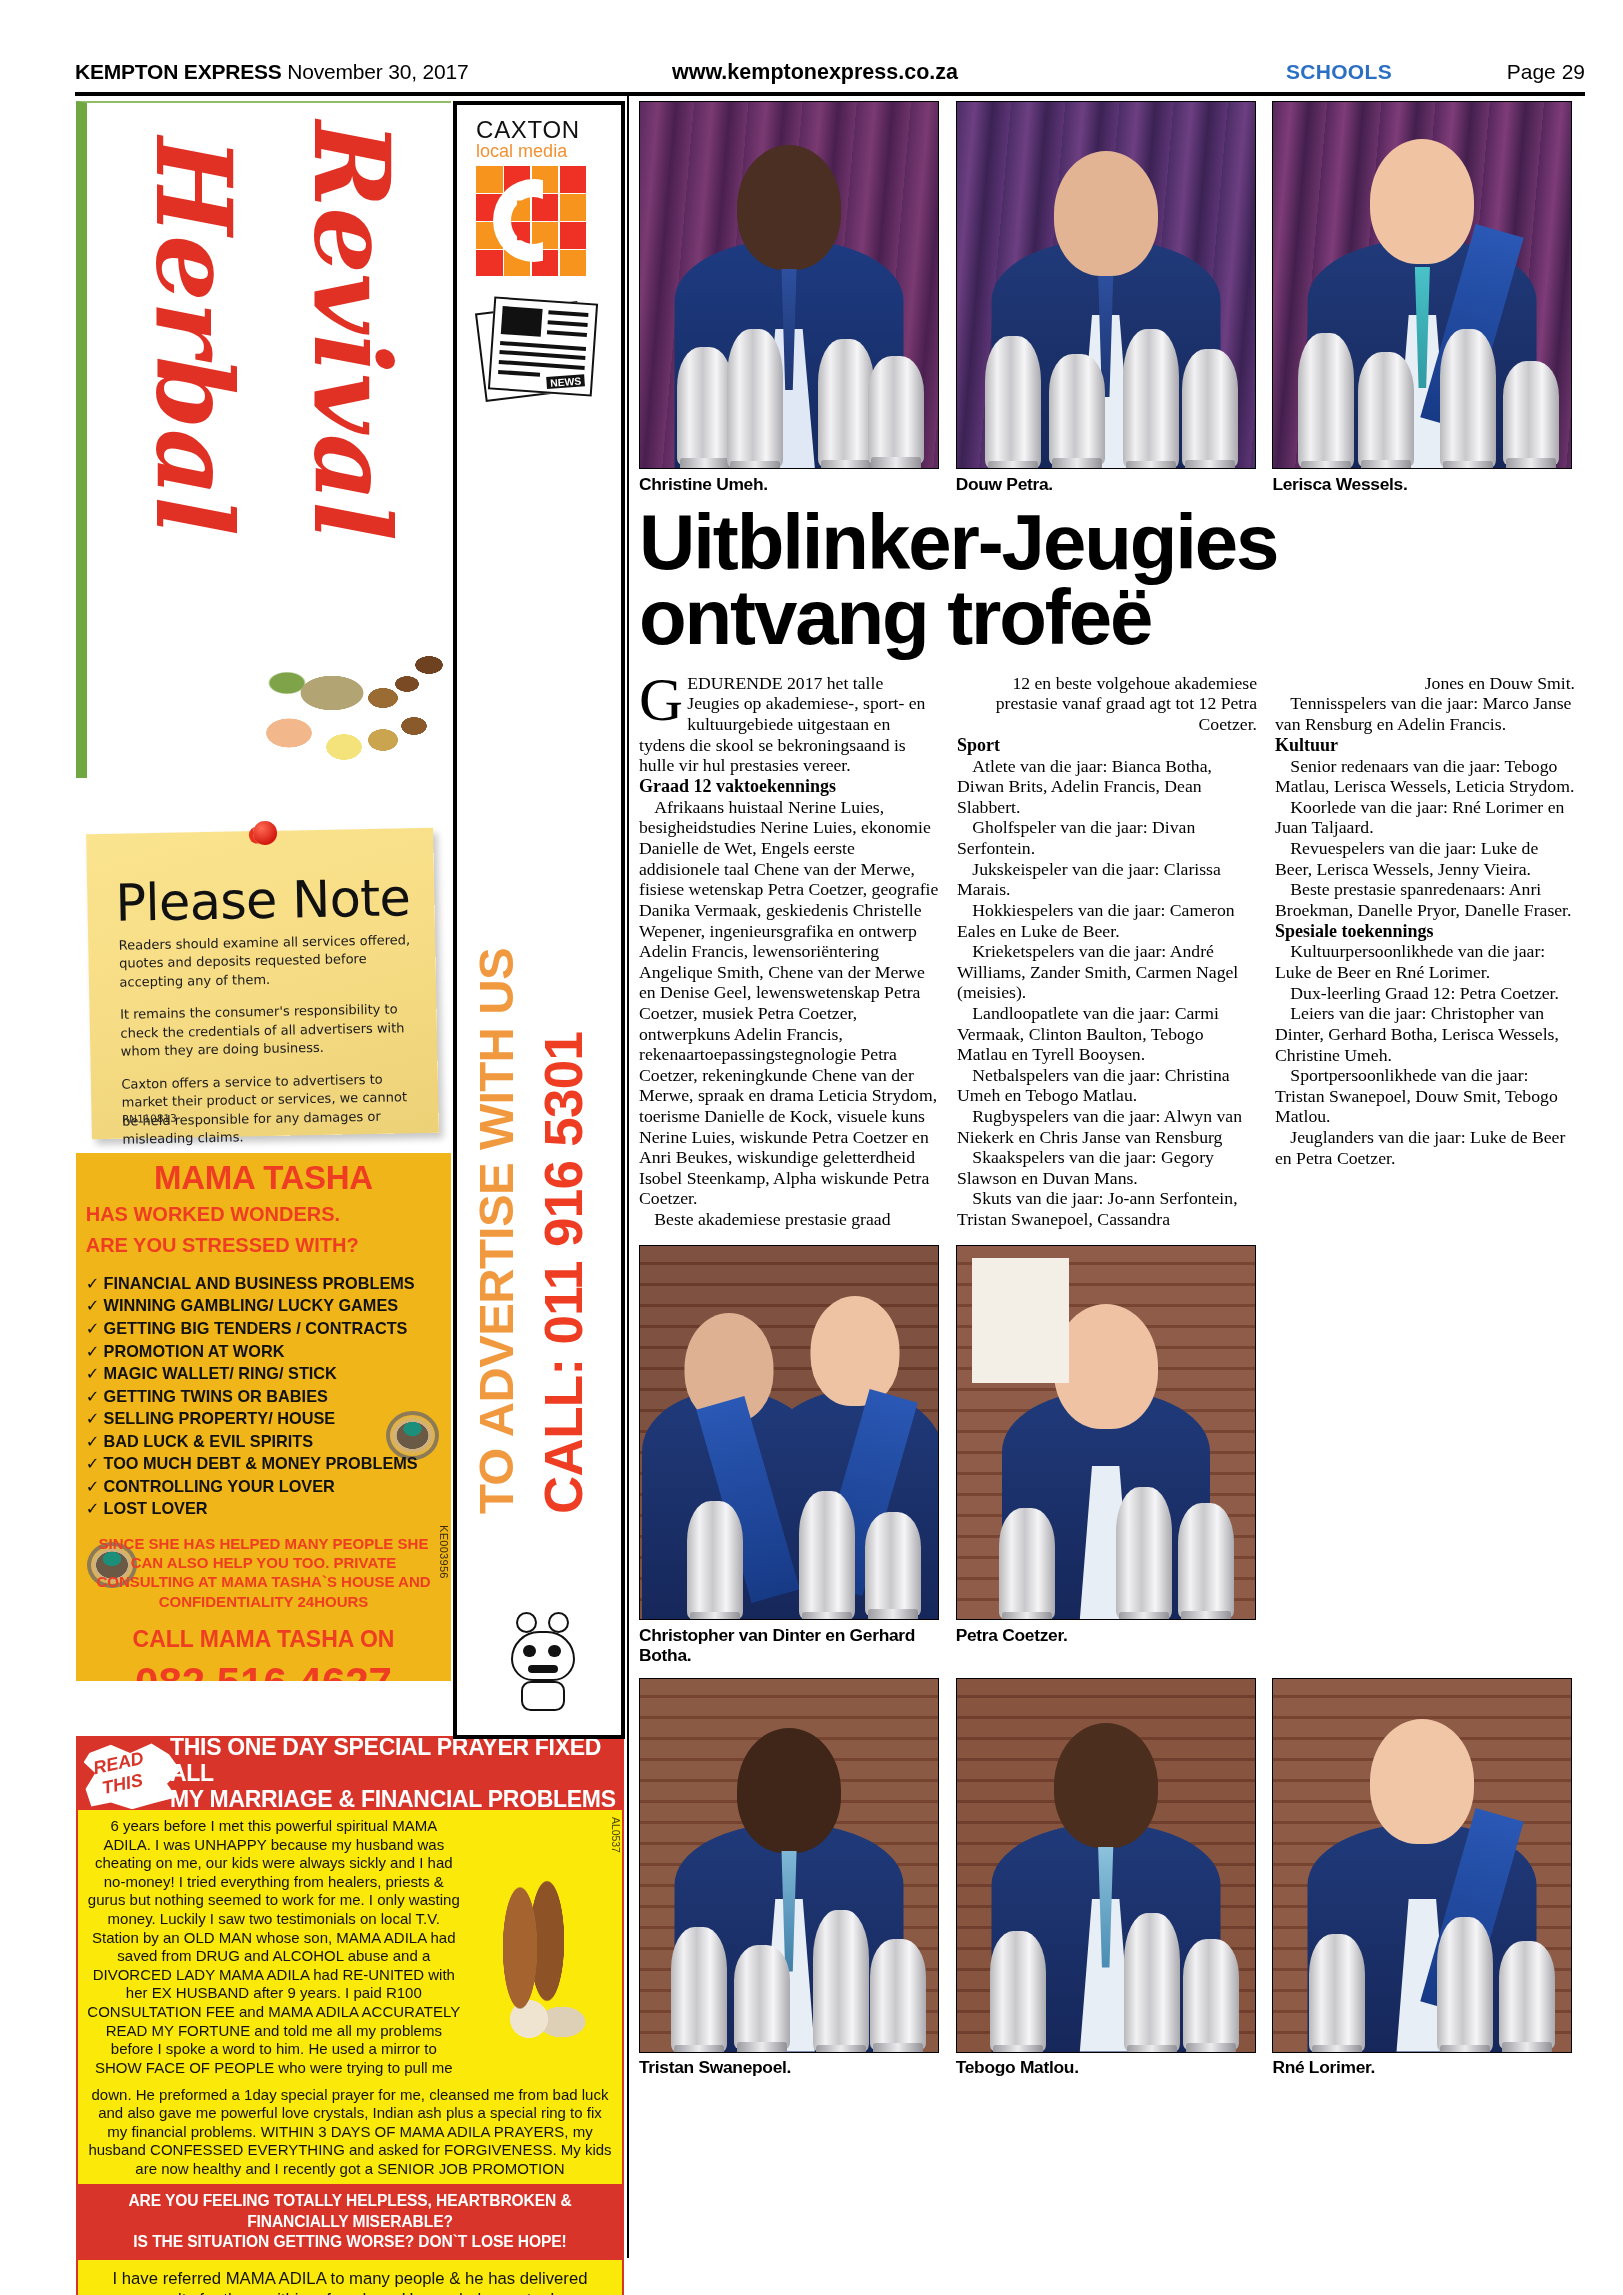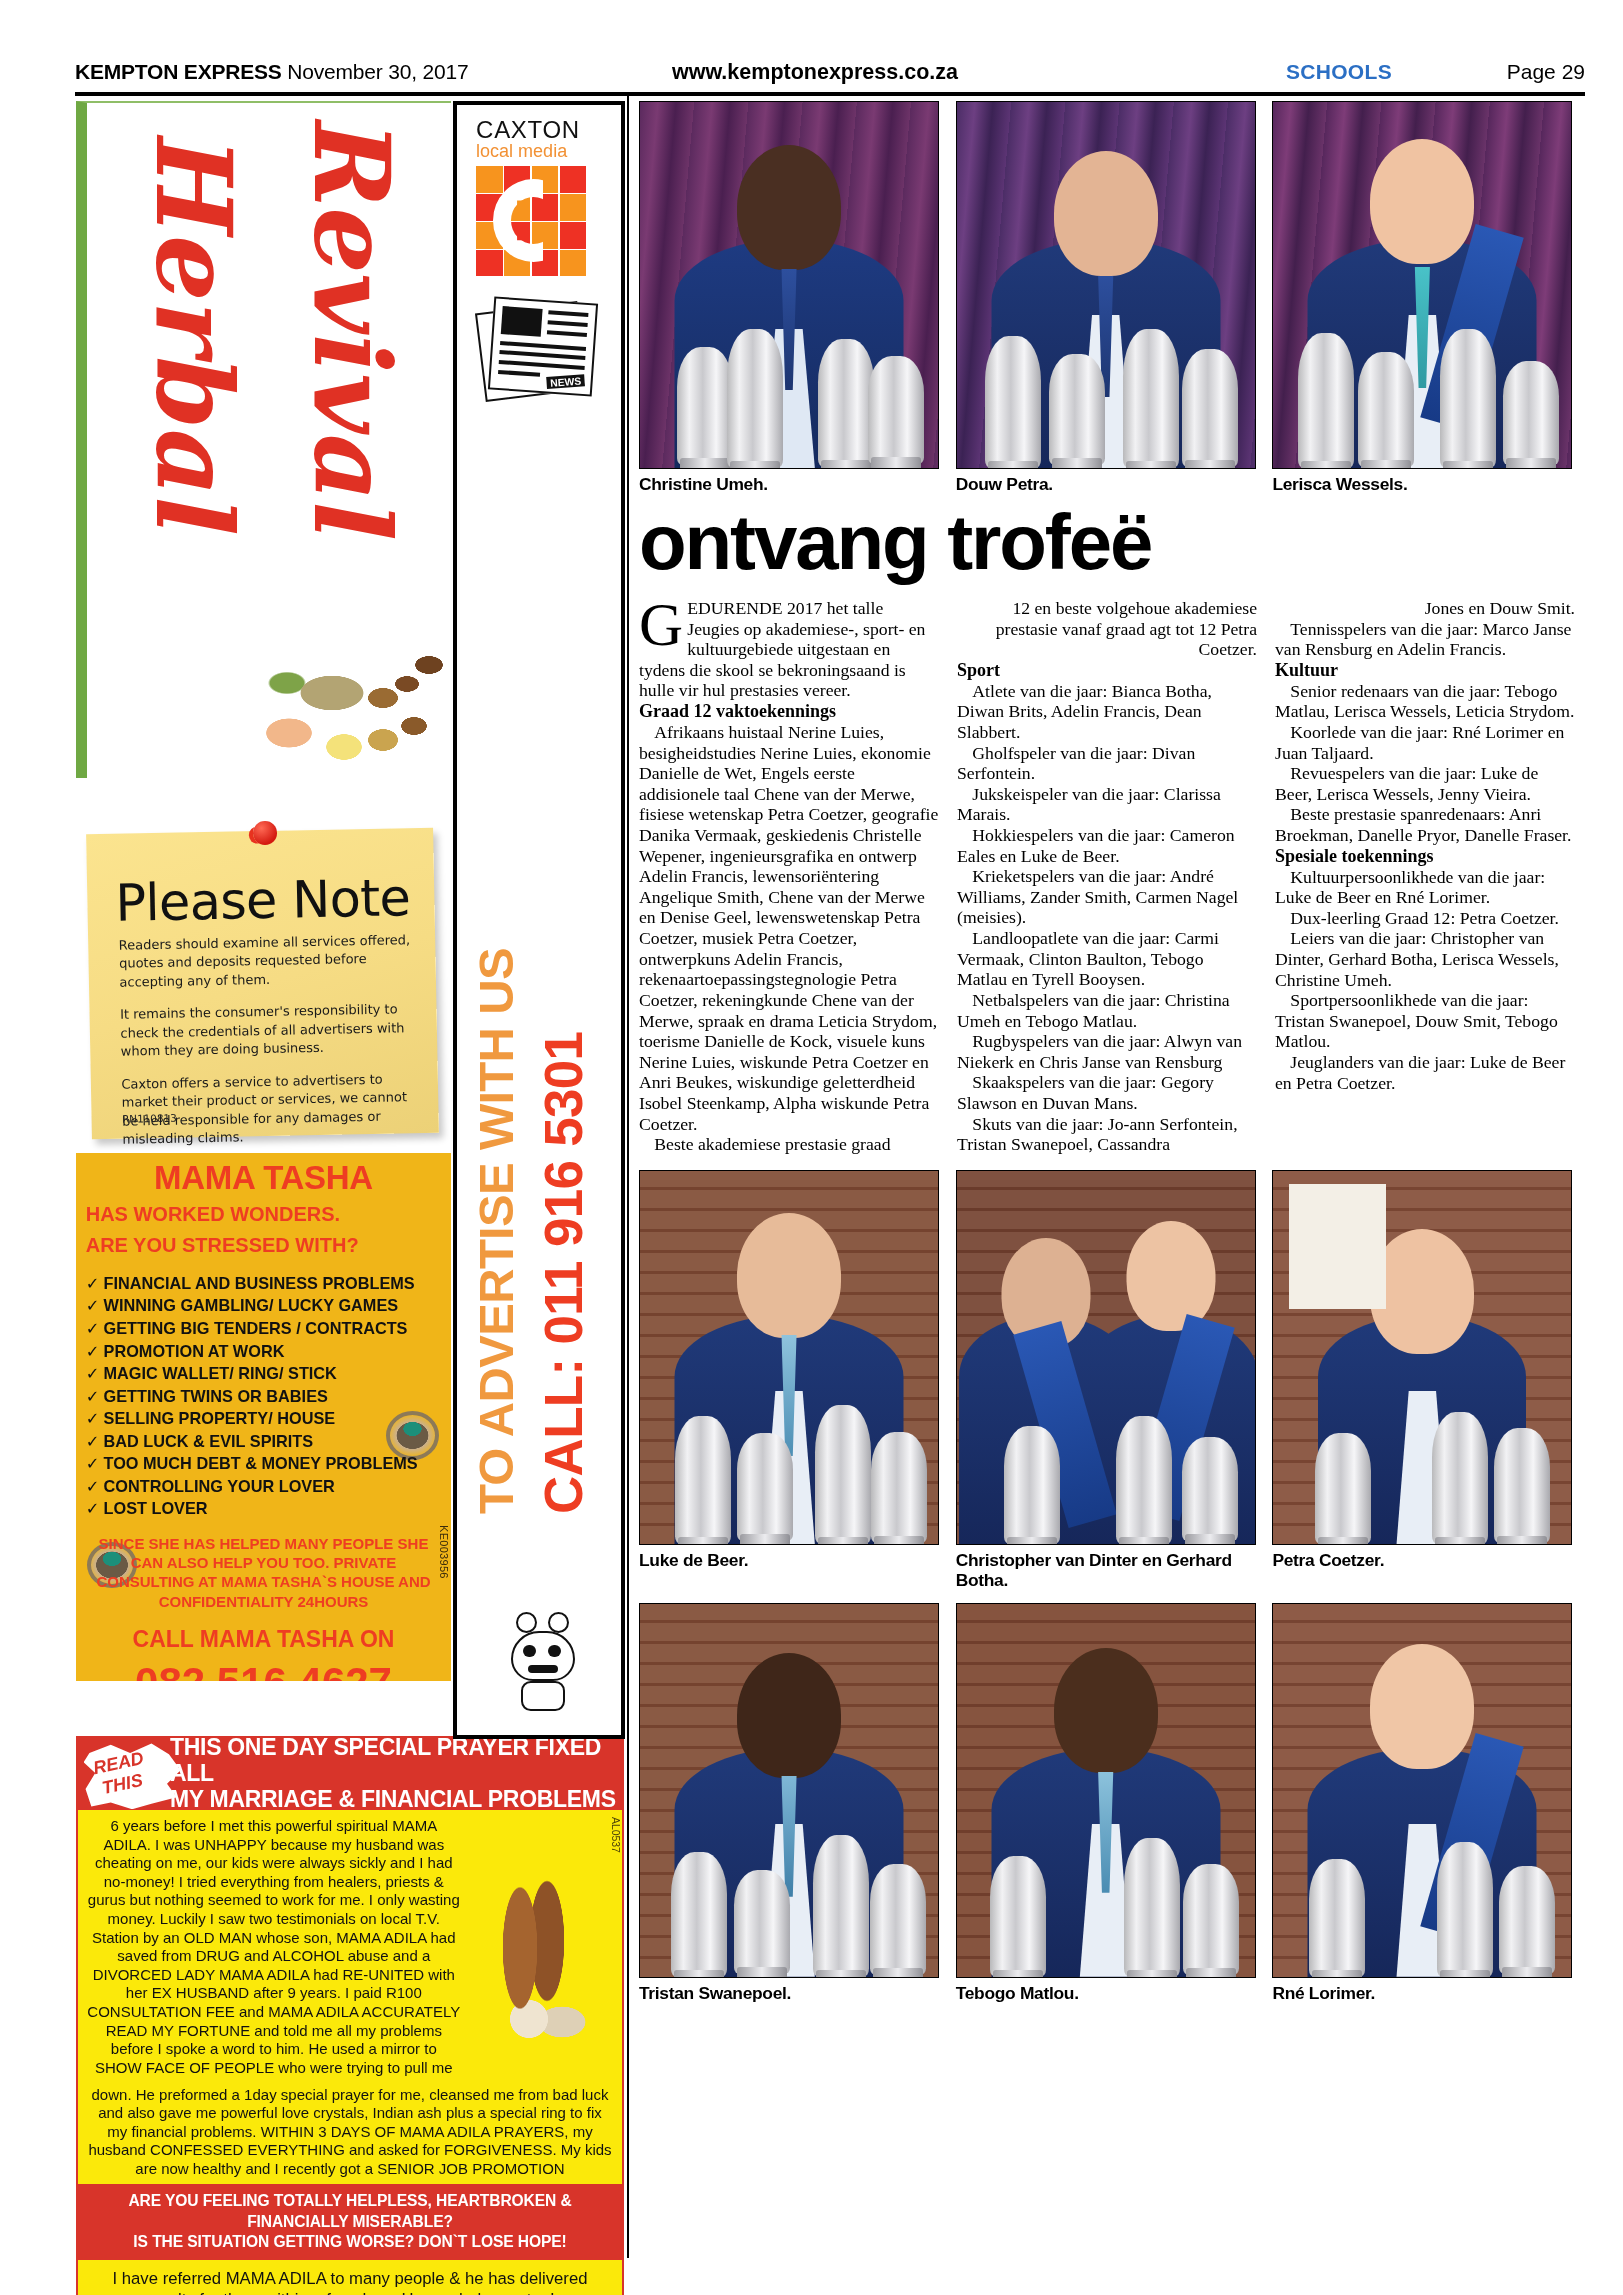--- a/index.html
+++ b/index.html
@@ -780,20 +780,21 @@
           <div class="trophy" style="left:25px; bottom:0; height:135px;"></div>
           <div class="trophy" style="left:85px; bottom:1.4px; height:115px;"></div>
           <div class="trophy" style="right:75px; bottom:0; height:139px;"></div>
           <div class="trophy" style="right:12.5px; bottom:2.8px; height:104px;"></div>
         </div>
         <div class="caption">Lerisca Wessels.</div>
       </div>
     </div>
 
     <h1 class="headline">
+      <div>Uitblinker-Jeugies</div>
       <div>ontvang trofeë</div>
     </h1>
 
     <div class="article">
 
       <div class="art-col">
         <p class="dropcap-para"><span class="dropcap">G</span><span>EDURENDE 2017 het talle Jeugies op akademiese-, sport- en kultuurgebiede uitgestaan en tydens die skool se bekroningsaand is hulle vir hul prestasies vereer.</span></p>
         <h3>Graad 12 vaktoekennings</h3>
         <p>Afrikaans huistaal Nerine Luies, besigheidstudies Nerine Luies, ekonomie Danielle de Wet, Engels eerste addisionele taal Chene van der Merwe, fisiese wetenskap Petra Coetzer, geografie Danika Vermaak, geskiedenis Christelle Wepener, ingenieursgrafika en ontwerp Adelin Francis, lewensoriëntering Angelique Smith, Chene van der Merwe en Denise Geel, lewenswetenskap Petra Coetzer, musiek Petra Coetzer, ontwerpkuns Adelin Francis, rekenaartoepassingstegnologie Petra Coetzer, rekeningkunde Chene van der Merwe, spraak en drama Leticia Strydom, toerisme Danielle de Kock, visuele kuns Nerine Luies, wiskunde Petra Coetzer en Anri Beukes, wiskundige geletterdheid Isobel Steenkamp, Alpha wiskunde Petra Coetzer.</p>
         <p>Beste akademiese prestasie graad</p>
@@ -827,34 +828,20 @@
         <p>Dux-leerling Graad 12: Petra Coetzer.</p>
         <p>Leiers van die jaar: Christopher van Dinter, Gerhard Botha, Lerisca Wessels, Christine Umeh.</p>
         <p>Sportpersoonlikhede van die jaar: Tristan Swanepoel, Douw Smit, Tebogo Matlou.</p>
         <p>Jeuglanders van die jaar: Luke de Beer en Petra Coetzer.</p>
       </div>
     </div>
 
     <div class="photo-row photo-row-mid">
       <div class="photo-cell">
         <div class="photo ph-mid">
-          <div class="bgbrick"></div>
-          <div class="body-blazer"></div>
-          <div class="face" style="top:42px; background:#e7bb99;"></div>
-          <div class="shirt"></div>
-          <div class="tie" style="top:164px; background:linear-gradient(180deg,#8fc3dd,#4d8fb5);"></div>
-          <div class="trophy" style="left:35px; bottom:0; height:128px;"></div>
-          <div class="trophy" style="left:97px; bottom:2.8px; height:108px;"></div>
-          <div class="trophy" style="right:67px; bottom:0; height:139px;"></div>
-          <div class="trophy" style="right:11px; bottom:1.4px; height:111px;"></div>
-        </div>
-        <div class="caption caption2">Luke de Beer.</div>
-      </div>
-      <div class="photo-cell">
-        <div class="photo ph-mid">
           <div class="bgbrick" style="background:repeating-linear-gradient(0deg,#7f5140 0 18px,#6a3b2b 18px 21px)"></div>
           <div class="body-blazer" style="left:30%; width:174px;"></div>
           <div class="body-blazer" style="left:72%; width:174px;"></div>
           <div class="face" style="left:30%; top:67px; width:89px; height:110px; background:#ddb192;"></div>
           <div class="face" style="left:72%; top:50px; width:89px; height:110px; background:#edc3a3;"></div>
           <div class="sash" style="left:83px; top:153px; transform:rotate(-16deg);"></div>
           <div class="sash" style="left:201px; top:146px;"></div>
           <div class="trophy" style="left:47px; bottom:0; height:118px;"></div>
           <div class="trophy" style="right:83px; bottom:0; height:128px;"></div>
           <div class="trophy" style="right:16.7px; bottom:2.8px; height:104px;"></div>

